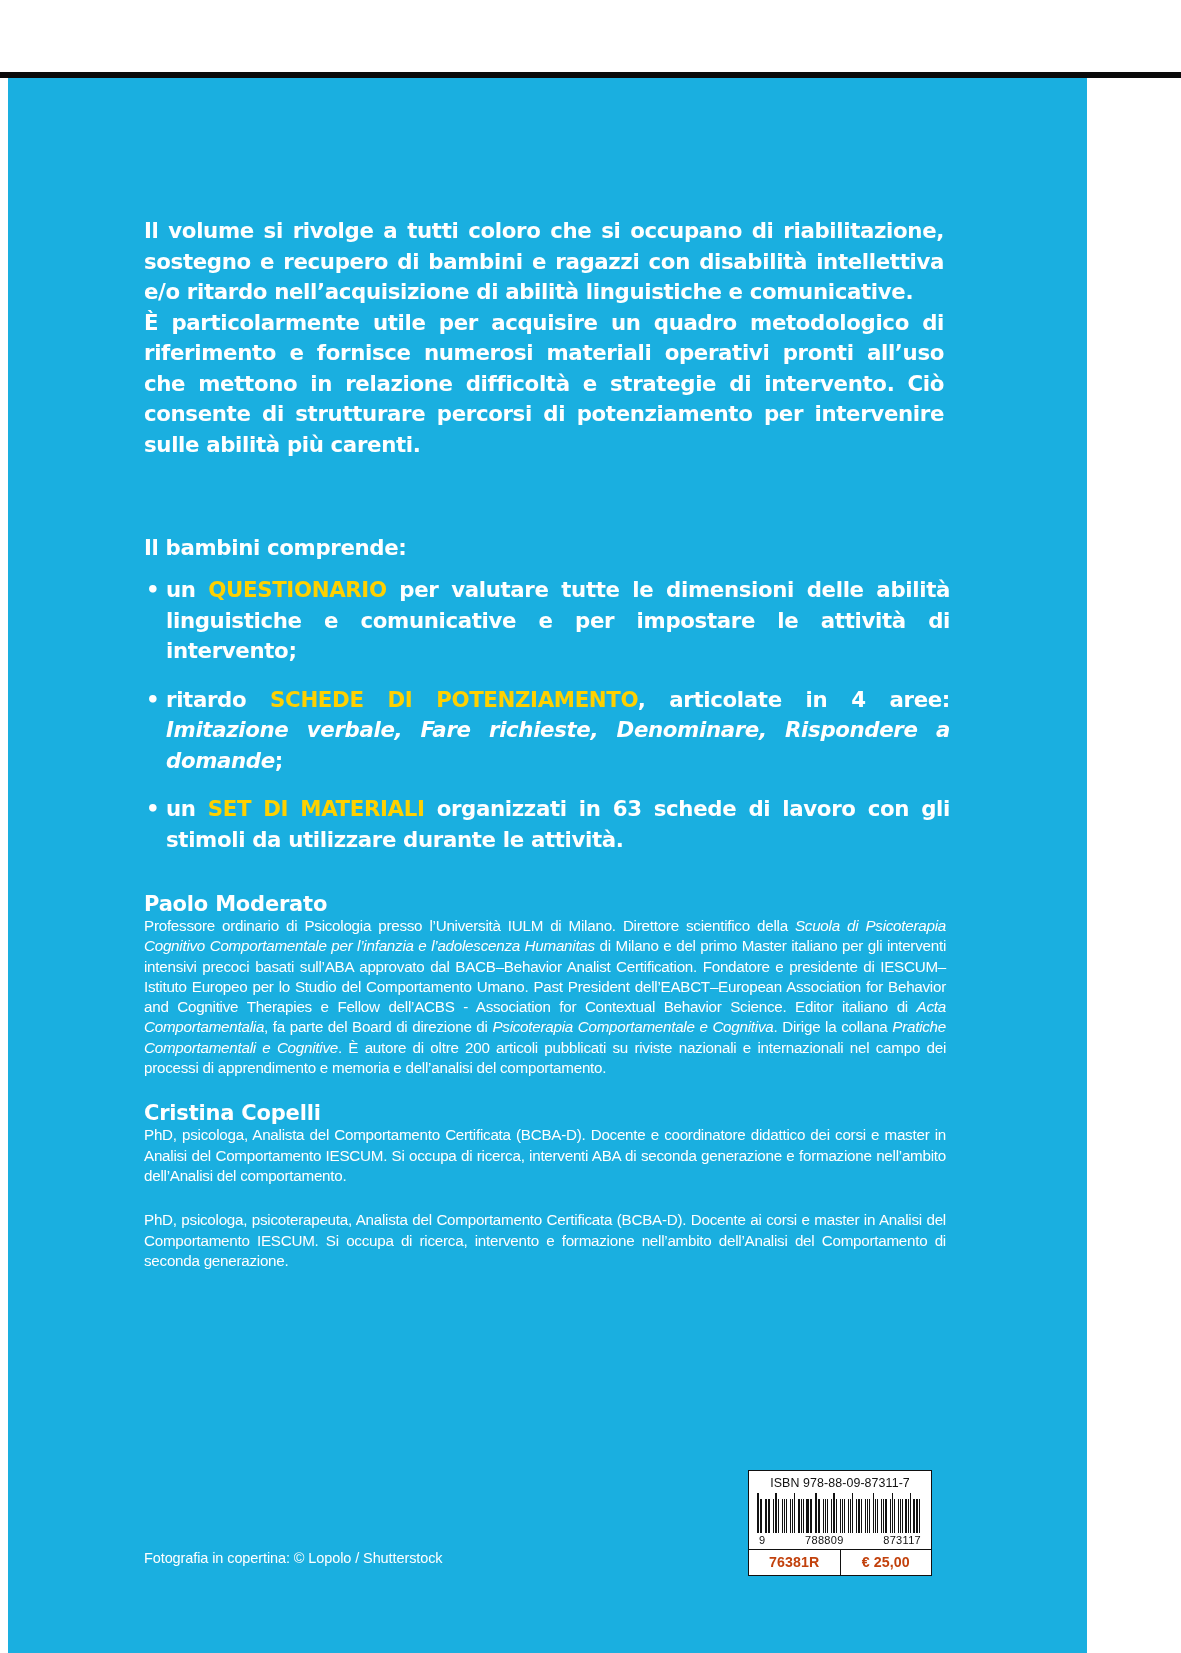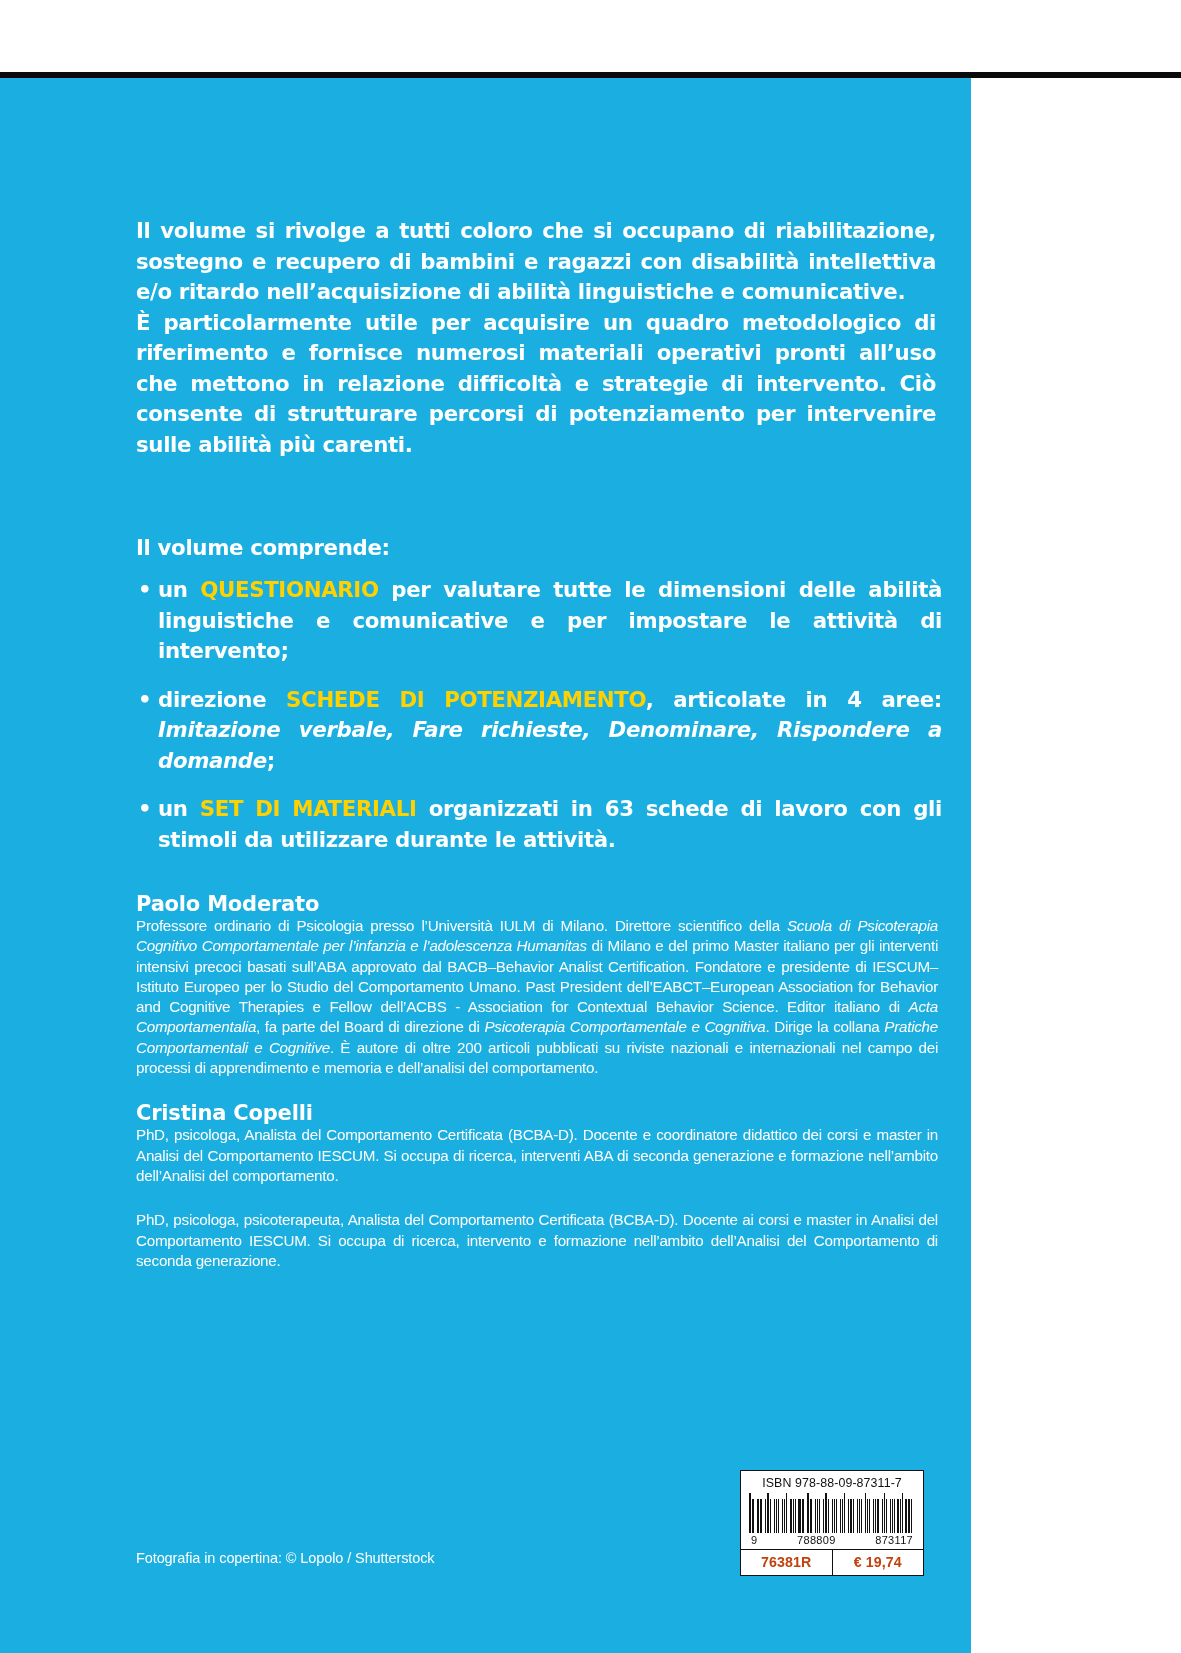--- a/index.html
+++ b/index.html
@@ -22,23 +22,23 @@
   .top-rule {
     position: absolute;
     left: 0;
     top: 72px;
     width: 1181px;
     height: 6px;
     background: #0a0a0a;
   }
   .cover {
     position: absolute;
-    left: 0;
+    left: 8px;
     top: 78px;
-    width: 971px;
+    width: 1079px;
     height: 1575px;
     background: #1aafe0;
   }
   .right-white {
     position: absolute;
     left: 1079px;
     top: 78px;
     width: 102px;
     height: 1575px;
     background: #ffffff;
@@ -213,30 +213,30 @@
   <div class="top-rule"></div>
   <div class="right-white"></div>
 
   <div class="cover">
 
     <div class="blurb">
       <p>Il volume si rivolge a tutti coloro che si occupano di riabilitazione, sostegno e recupero di bambini e ragazzi con disabilità intellettiva e/o ritardo nell’acquisizione di abilità linguistiche e comunicative.</p>
       <p>È particolarmente utile per acquisire un quadro metodologico di riferimento e fornisce numerosi materiali operativi pronti all’uso che mettono in relazione difficoltà e strategie di intervento. Ciò consente di strutturare percorsi di potenziamento per intervenire sulle abilità più carenti.</p>
     </div>
 
-    <div class="comprende">Il volume comprende:</div>
+    <div class="comprende">Il bambini comprende:</div>
 
     <div class="bullets">
 
       <div class="bullet">
         <span class="dot">•</span><span>un </span><span class="hl">QUESTIONARIO</span><span> per valutare tutte le dimensioni delle abilità linguistiche e comunicative e per impostare le attività di intervento;</span>
       </div>
 
       <div class="bullet">
-        <span class="dot">•</span><span>direzione </span><span class="hl">SCHEDE DI POTENZIAMENTO</span><span>, articolate in 4 aree: </span><span class="it">Imitazione verbale, Fare richieste, Denominare, Rispondere a domande</span><span>;</span>
+        <span class="dot">•</span><span>ritardo </span><span class="hl">SCHEDE DI POTENZIAMENTO</span><span>, articolate in 4 aree: </span><span class="it">Imitazione verbale, Fare richieste, Denominare, Rispondere a domande</span><span>;</span>
       </div>
 
       <div class="bullet">
         <span class="dot">•</span><span>un </span><span class="hl">SET DI MATERIALI</span><span> organizzati in 63 schede di lavoro con gli stimoli da utilizzare durante le attività.</span>
       </div>
 
     </div>
 
     <div class="authors">
 
@@ -342,18 +342,18 @@
           <span class="short" style="width: 1px;"></span>
           <span style="width: 1px; background: transparent;"></span>
         </div>
       <div class="digits">
         <span>9</span>
         <span>788809</span>
         <span>873117</span>
       </div>
       <div class="barcode-bottom">
         <div class="code-cell">76381R</div>
-        <div class="price-cell">€ 19,74</div>
+        <div class="price-cell">€ 25,00</div>
       </div>
     </div>
 
   </div>
 </div>
 
 </body></html>

